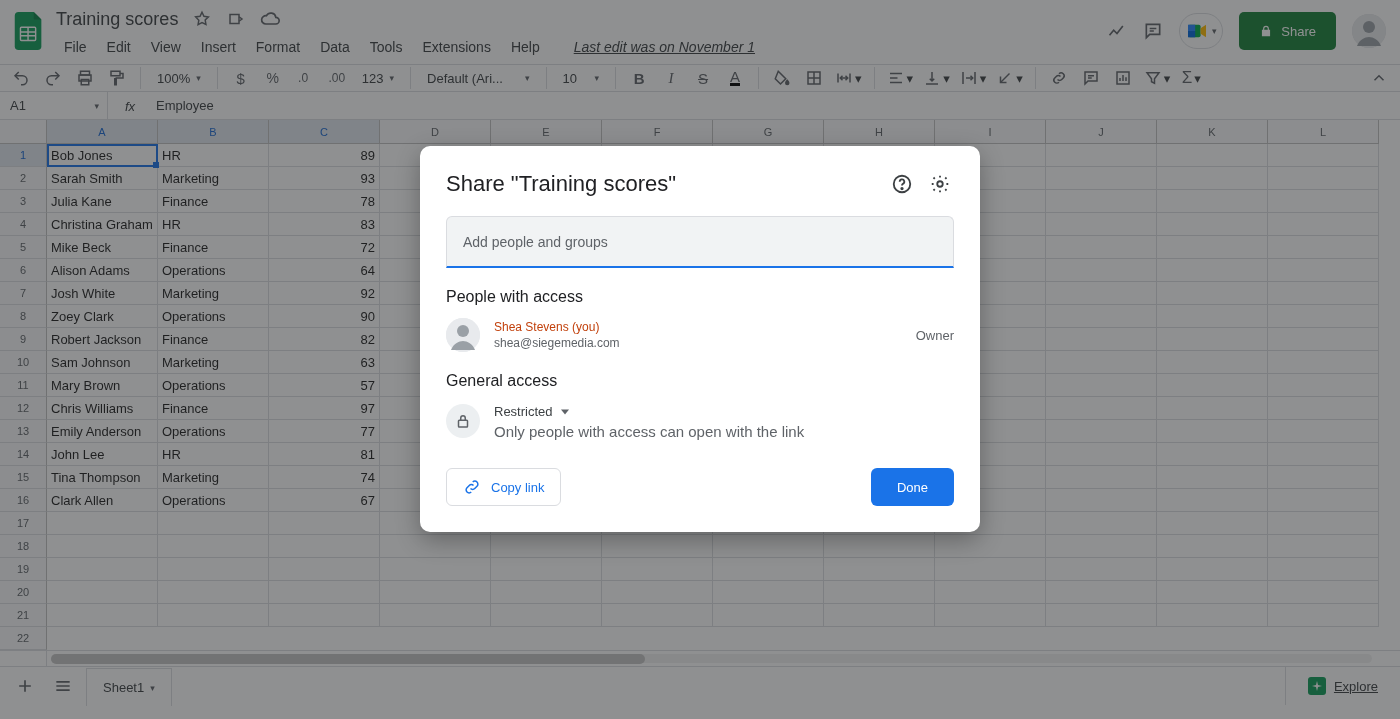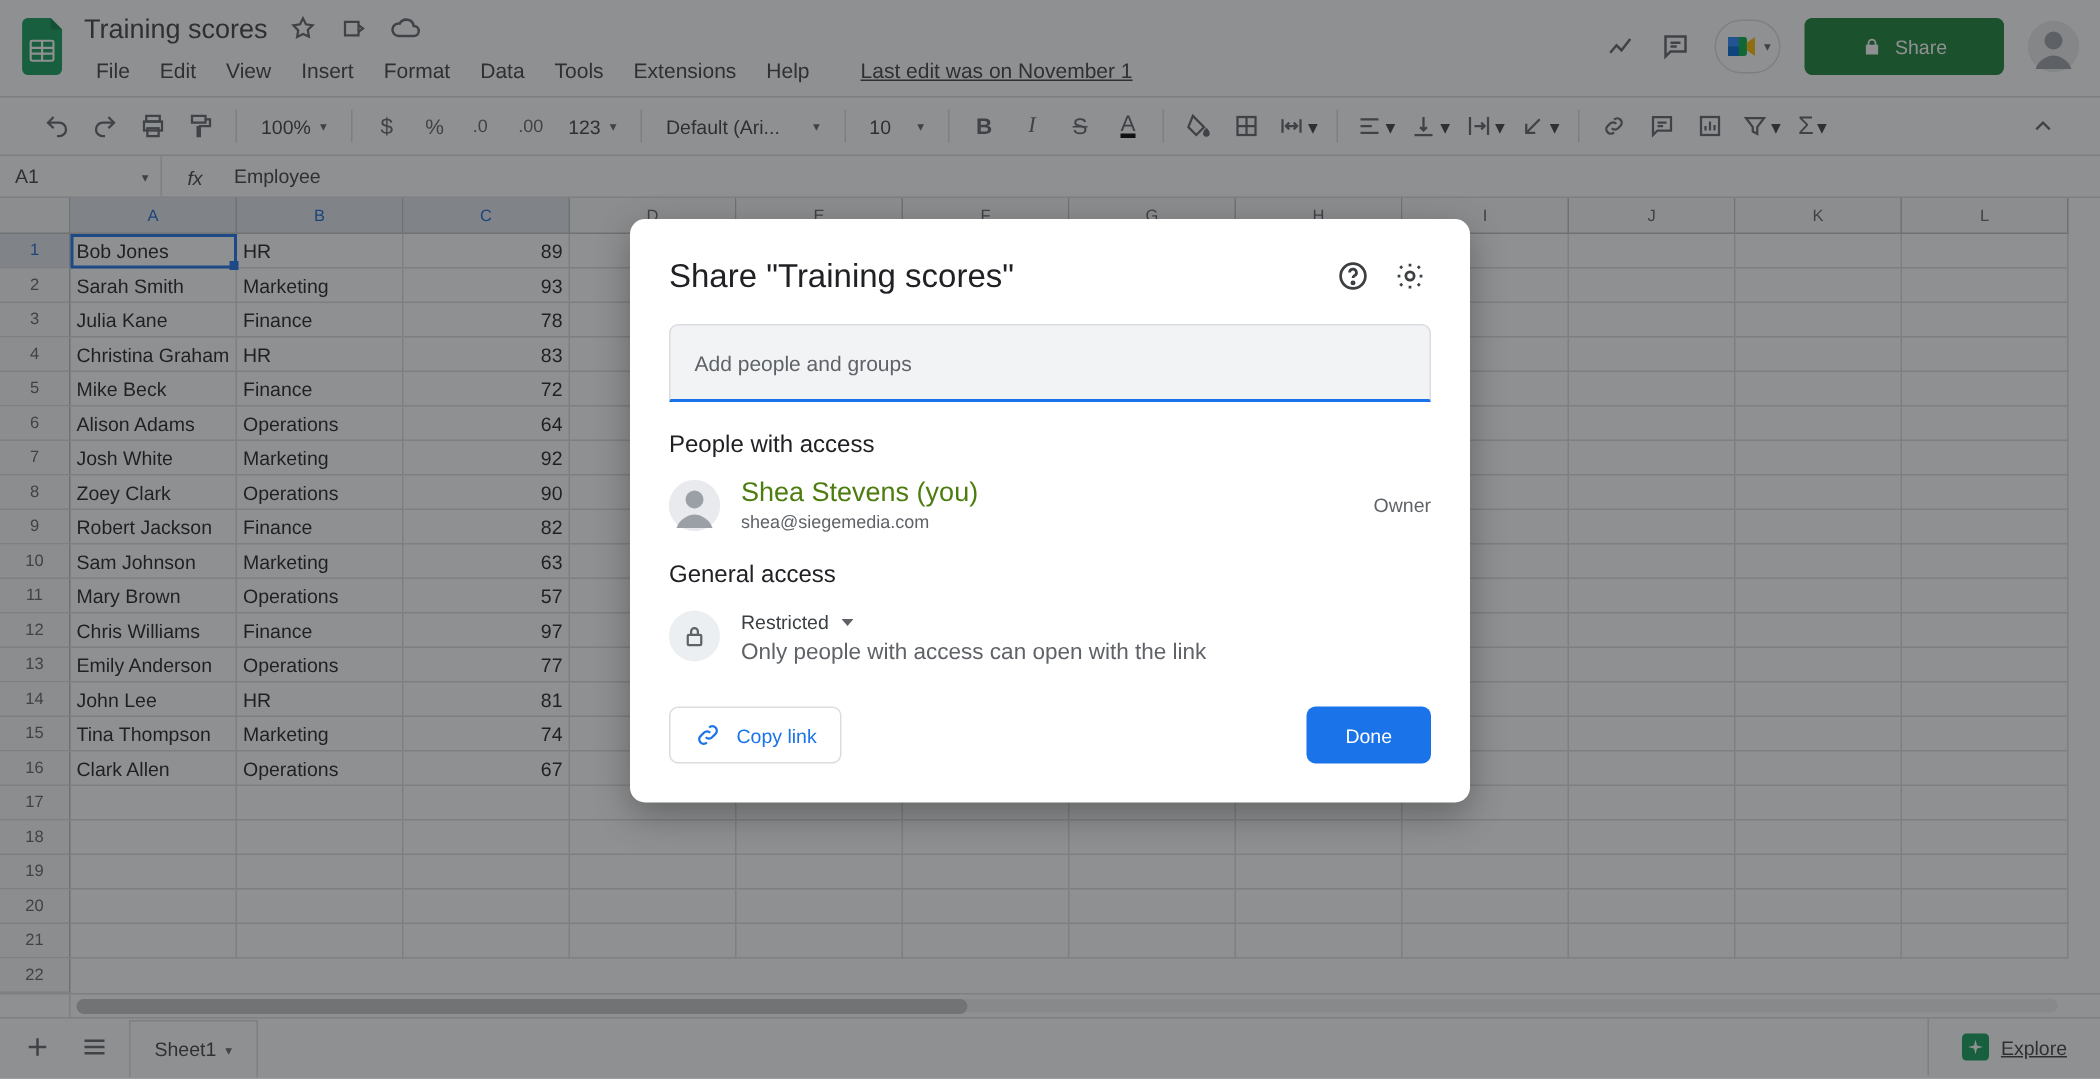--- a/index.html
+++ b/index.html
@@ -20,33 +20,33 @@
   
   .titlebar{display:flex;align-items:flex-start;height:64px;padding:6px 14px 0 8px;}
   .logo{width:42px;height:42px;border-radius:6px;display:flex;align-items:center;justify-content:center;margin-top:4px;}
   .logo svg{display:block;}
   .title-mid{flex:1;padding-left:6px;}
   .doc-row{display:flex;align-items:center;gap:14px;height:26px;}
   .doc-title{font-size:18px;color:#3c4043;}
   .tb-ic{display:inline-flex;align-items:center;justify-content:center;width:20px;height:20px;color:#5f6368;}
   .menus{display:flex;align-items:center;gap:4px;margin-top:4px;}
   .menus span{padding:3px 8px;font-size:14px;color:#3c4043;border-radius:4px;}
-  .last-edit{color:#5f6368;font-size:14px;text-decoration:underline;margin-left:14px;}
+  .last-edit{color:#5f6368;font-size:14px;text-decoration:underline;margin-left:14px;font-style:italic;}
   .title-right{display:flex;align-items:center;gap:16px;margin-top:6px;}
   .meet{
     width:44px;height:36px;border:1px solid var(--g-border);border-radius:18px;display:flex;align-items:center;justify-content:center;padding:0 4px;gap:4px;
   }
   .share-btn{
-    background:var(--g-green);color:#fff;border-radius:5px;height:38px;padding:0 38px;display:flex;align-items:center;gap:8px;font-weight:500;font-size:14px;
+    background:var(--g-green);color:#fff;border-radius:5px;height:38px;padding:0 20px;display:flex;align-items:center;gap:8px;font-weight:500;font-size:14px;
   }
   .share-btn span{color:#fff;}
   .avatar{width:34px;height:34px;border-radius:50%;background:#ddd;display:flex;align-items:center;justify-content:center;}
 
   
-  .toolbar{height:40px;border-top:1px solid var(--g-border);border-bottom:1px solid var(--g-border);display:flex;align-items:center;padding:0 25px;gap:6px;}
+  .toolbar{height:28px;border-top:1px solid var(--g-border);border-bottom:1px solid var(--g-border);display:flex;align-items:center;padding:0 8px;gap:6px;}
   .tb-sep{width:1px;height:22px;background:var(--g-border);margin:0 4px;}
   .tb-btn{min-width:26px;height:28px;display:flex;align-items:center;justify-content:center;color:#5f6368;border-radius:4px;padding:0 2px;}
   .tb-dd{display:flex;align-items:center;gap:6px;height:28px;padding:0 6px;color:#3c4043;}
   .tb-dd .caret{font-size:9px;color:#5f6368;}
   .tb-font{width:92px;overflow:hidden;white-space:nowrap;}
   .tb-right{margin-left:auto;}
 
   
   .fxbar{height:28px;border-bottom:1px solid var(--g-border);display:flex;align-items:center;}
   .namebox{width:108px;height:100%;border-right:1px solid var(--g-border);display:flex;align-items:center;justify-content:space-between;padding:0 8px 0 10px;font-size:13px;color:#3c4043;}
@@ -85,21 +85,21 @@
   .overlay{position:absolute;inset:0;background:rgba(32,33,36,0.5);}
   .dialog{position:absolute;left:420px;top:146px;width:560px;background:#fff;border-radius:10px;box-shadow:0 8px 24px rgba(0,0,0,0.3);padding:24px 26px 26px 26px;}
   .dlg-top{display:flex;align-items:center;}
   .dlg-title{font-size:22px;color:#202124;flex:1;font-family:"Google Sans",Arial,sans-serif;}
   .dlg-ic{width:28px;height:28px;display:flex;align-items:center;justify-content:center;color:#3c4043;margin-left:10px;}
   .add-input{margin-top:18px;height:52px;border:1px solid #dadce0;border-bottom:2px solid var(--g-blue);border-radius:6px 6px 0 0;background:#f1f3f4;display:flex;align-items:center;padding:0 16px;color:#5f6368;font-size:14px;}
   .sect-h{font-size:16px;color:#202124;margin-top:20px;}
   .person{display:flex;align-items:center;margin-top:12px;}
   .pavatar{width:34px;height:34px;border-radius:50%;background:#e8eaed;flex-shrink:0;}
   .pinfo{margin-left:14px;flex:1;}
-  .pname{font-size:18px;color:#4d7c0f;}
+  .pname{font-size:12px;color:#c2410c;}
   .pemail{font-size:12px;color:#5f6368;margin-top:2px;}
   .prole{font-size:13px;color:#5f6368;}
   .ga{display:flex;align-items:flex-start;margin-top:14px;}
   .ga-ic{width:34px;height:34px;border-radius:50%;background:#eceff1;display:flex;align-items:center;justify-content:center;color:#5f6368;flex-shrink:0;}
   .ga-body{margin-left:14px;}
   .ga-sel{display:flex;align-items:center;gap:8px;font-size:14px;color:#202124;}
   .ga-desc{font-size:15px;color:#5f6368;margin-top:4px;}
   .dlg-actions{display:flex;align-items:flex-end;margin-top:28px;}
   .copy-link{display:flex;align-items:center;gap:10px;border:1px solid #dadce0;border-radius:6px;height:38px;padding:0 16px;font-size:14px;color:var(--g-blue);}
   .done-btn{margin-left:auto;background:var(--g-blue);color:#fff;height:38px;padding:0 26px;border-radius:6px;font-size:14px;display:flex;align-items:center;}

